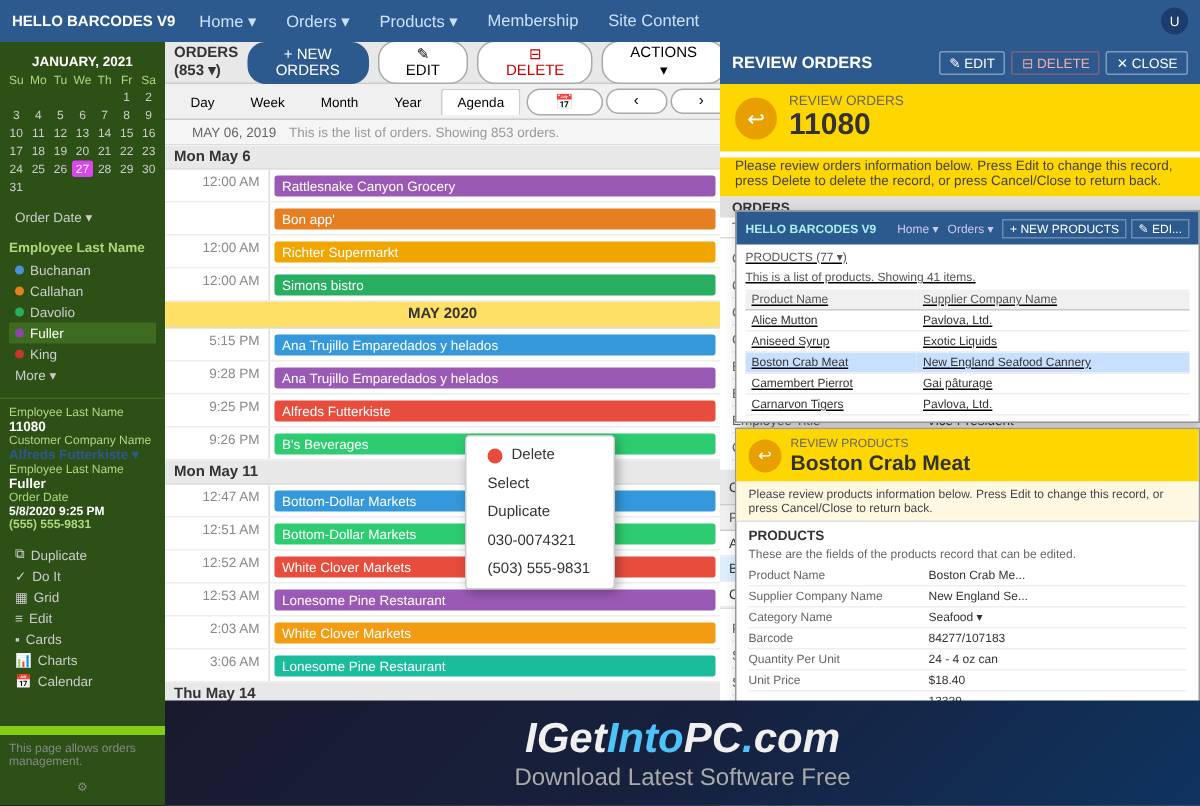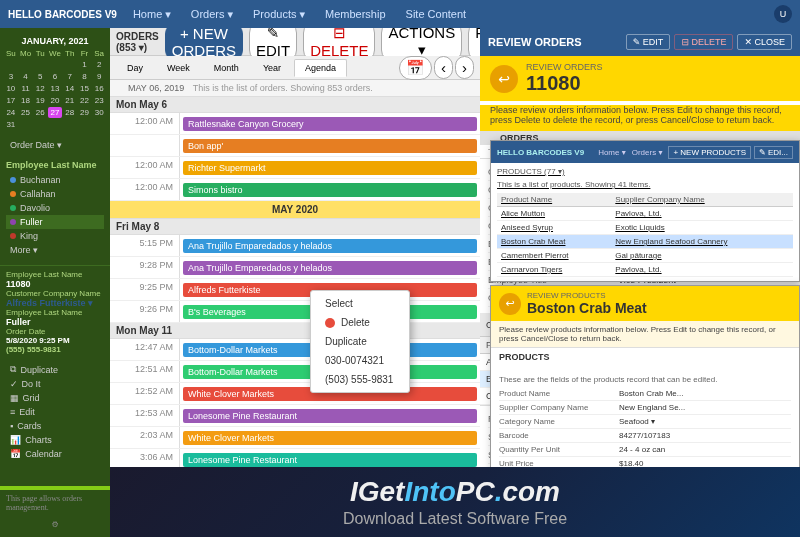--- a/index.html
+++ b/index.html
@@ -35,29 +35,29 @@
     .sidebar-item .dot { width: 6px; height: 6px; border-radius: 50%; flex-shrink: 0; }
     .sidebar-item.active { color: white; background: #3d6b20; }
 
     .sidebar-info { padding: 4px 6px; border-top: 1px solid #3d6b20; margin-top: 4px; }
     .info-label { color: #aed67f; font-size: 8px; }
     .info-value { color: white; font-size: 9px; font-weight: bold; }
 
     .sidebar-actions { padding: 4px 6px; }
     .sidebar-action { color: #ccc; font-size: 9px; padding: 2px 4px; cursor: pointer; display: flex; align-items: center; gap: 4px; }
 
-    .sidebar-footer { margin-top: auto; padding: 4px 6px; border-top: 4px solid #84cc16; font-size: 8px; color: #888; font-family: Liberation Serif, serif; }
+    .sidebar-footer { margin-top: auto; padding: 4px 6px; border-top: 6px solid #84cc16; font-size: 8px; color: #888; }
 
     
     .center-panel { flex: 1; display: flex; flex-direction: column; background: #fff; overflow: hidden; min-width: 0; }
 
     
     .orders-toolbar { background: #e8e8e8; height: 28px; display: flex; align-items: center; padding: 0 6px; gap: 6px; border-bottom: 1px solid #ccc; flex-shrink: 0; }
     .orders-count { font-size: 10px; color: #333; font-weight: bold; }
-    .toolbar-btn { background: #fff; border: 1px solid #aaa; border-radius: 12px; padding: 2px 6px; font-size: 15px; cursor: pointer; display: flex; align-items: center; gap: 3px; }
+    .toolbar-btn { background: #fff; border: 1px solid #aaa; border-radius: 12px; padding: 2px 18px; font-size: 10px; cursor: pointer; display: flex; align-items: center; gap: 3px; }
     .toolbar-btn.primary { background: #2d5a8e; color: white; border-color: #2d5a8e; }
     .toolbar-btn.danger { color: #c00; }
     .toolbar-spacer { flex: 1; }
 
     
     .view-tabs { background: #f0f0f0; height: 24px; display: flex; align-items: center; padding: 0 6px; gap: 2px; border-bottom: 1px solid #ccc; flex-shrink: 0; }
     .view-tab { padding: 3px 10px; font-size: 9px; cursor: pointer; border: 1px solid transparent; border-radius: 2px 2px 0 0; }
     .view-tab.active { background: white; border-color: #ccc; border-bottom-color: white; }
 
     
@@ -127,21 +127,21 @@
 
     
     .review-products { position: absolute; background: white; border: 1px solid #999; box-shadow: 3px 3px 10px rgba(0,0,0,0.3); z-index: 55; top: 285px; left: 490px; width: 310px; }
     .rp-header { background: #ffd700; padding: 5px 8px; display: flex; align-items: center; gap: 6px; }
     .rp-icon { background: #e8a000; border-radius: 50%; width: 22px; height: 22px; display: flex; align-items: center; justify-content: center; color: white; font-size: 11px; flex-shrink: 0; }
     .rp-info { flex: 1; }
     .rp-label { font-size: 8px; color: #666; }
     .rp-name { font-size: 14px; font-weight: bold; color: #333; }
     .rp-desc { font-size: 8px; color: #444; padding: 4px 8px; background: #fff8e0; border-bottom: 1px solid #ddd; }
     .rp-section { padding: 4px 8px; }
-    .rp-section-title { font-size: 9px; font-weight: bold; color: #333; margin-bottom: 13px; }
+    .rp-section-title { font-size: 9px; font-weight: bold; color: #333; margin-bottom: 3px; }
     .rp-fields { }
     .rp-field-row { display: flex; border-bottom: 1px solid #eee; padding: 2px 0; }
     .rp-field-label { width: 120px; font-size: 8px; color: #666; flex-shrink: 0; }
     .rp-field-value { font-size: 8px; color: #333; flex: 1; }
 
     
     .watermark { position: absolute; bottom: 0; left: 110px; right: 0; height: 70px; background: linear-gradient(135deg, #1a1a2e 0%, #16213e 50%, #0f3460 100%); display: flex; align-items: center; justify-content: center; z-index: 200; }
     .watermark-text { font-size: 28px; font-weight: 900; font-style: italic; }
     .wm-i { color: #f0f0f0; }
     .wm-get { color: #f0f0f0; }
@@ -358,21 +358,20 @@
             <div class="time-col">12:00 AM</div>
             <div class="event-col">
               <div class="event-block" style="background:#27ae60">Simons bistro</div>
             </div>
           </div>
         </div>
 
         <div class="month-label">MAY 2020</div>
 
         <div class="cal-day-section">
-          <div class="day-label">Fri May 8</div>
           <div class="day-row">
             <div class="time-col">5:15 PM</div>
             <div class="event-col">
               <div class="event-block" style="background:#3498db">Ana Trujillo Emparedados y helados</div>
             </div>
           </div>
           <div class="day-row">
             <div class="time-col">9:28 PM</div>
             <div class="event-col">
               <div class="event-block" style="background:#9b59b6">Ana Trujillo Emparedados y helados</div>
@@ -457,21 +456,21 @@
         </div>
         <div class="review-header">
           <div class="review-icon">↩</div>
           <div class="review-info">
             <div class="review-label">REVIEW ORDERS</div>
             <div class="review-number">11080</div>
           </div>
         </div>
         <div class="review-desc">Please review orders information below. Press Edit to change this record, press Delete to delete the record, or press Cancel/Close to return back.</div>
 
-        <div style="padding:2px 20px;background:#e0e0e0;font-size:9px;font-weight:bold;color:#333">
+        <div style="padding:2px 8px;background:#e0e0e0;font-size:9px;font-weight:bold;color:#333">
           <span>ORDERS</span>
         </div>
         <div style="padding:2px 8px;font-size:8px;color:#666;border-bottom:1px solid #ddd">
           <span>These are the fields of the orders record that can be edited.</span>
         </div>
 
         <div class="order-fields">
           <div class="field-row">
             <div class="field-label">Order Number</div>
             <div class="field-value">11080</div>
@@ -574,25 +573,25 @@
 
             </div>
           </div>
         </div>
       </div>
     </div>
   </div>
 
   <div class="context-menu">
     <div class="context-item">
-      <span>Select</span>
-    </div>
-    <div class="context-item">
       <span class="ci-icon" style="background:#e74c3c"></span>
       <span>Delete</span>
+    </div>
+    <div class="context-item">
+      <span>Select</span>
     </div>
     <div class="context-item">
       <span>Duplicate</span>
     </div>
     <div class="context-item">
       <span>030-0074321</span>
     </div>
     <div class="context-item">
       <span>(503) 555-9831</span>
     </div>

